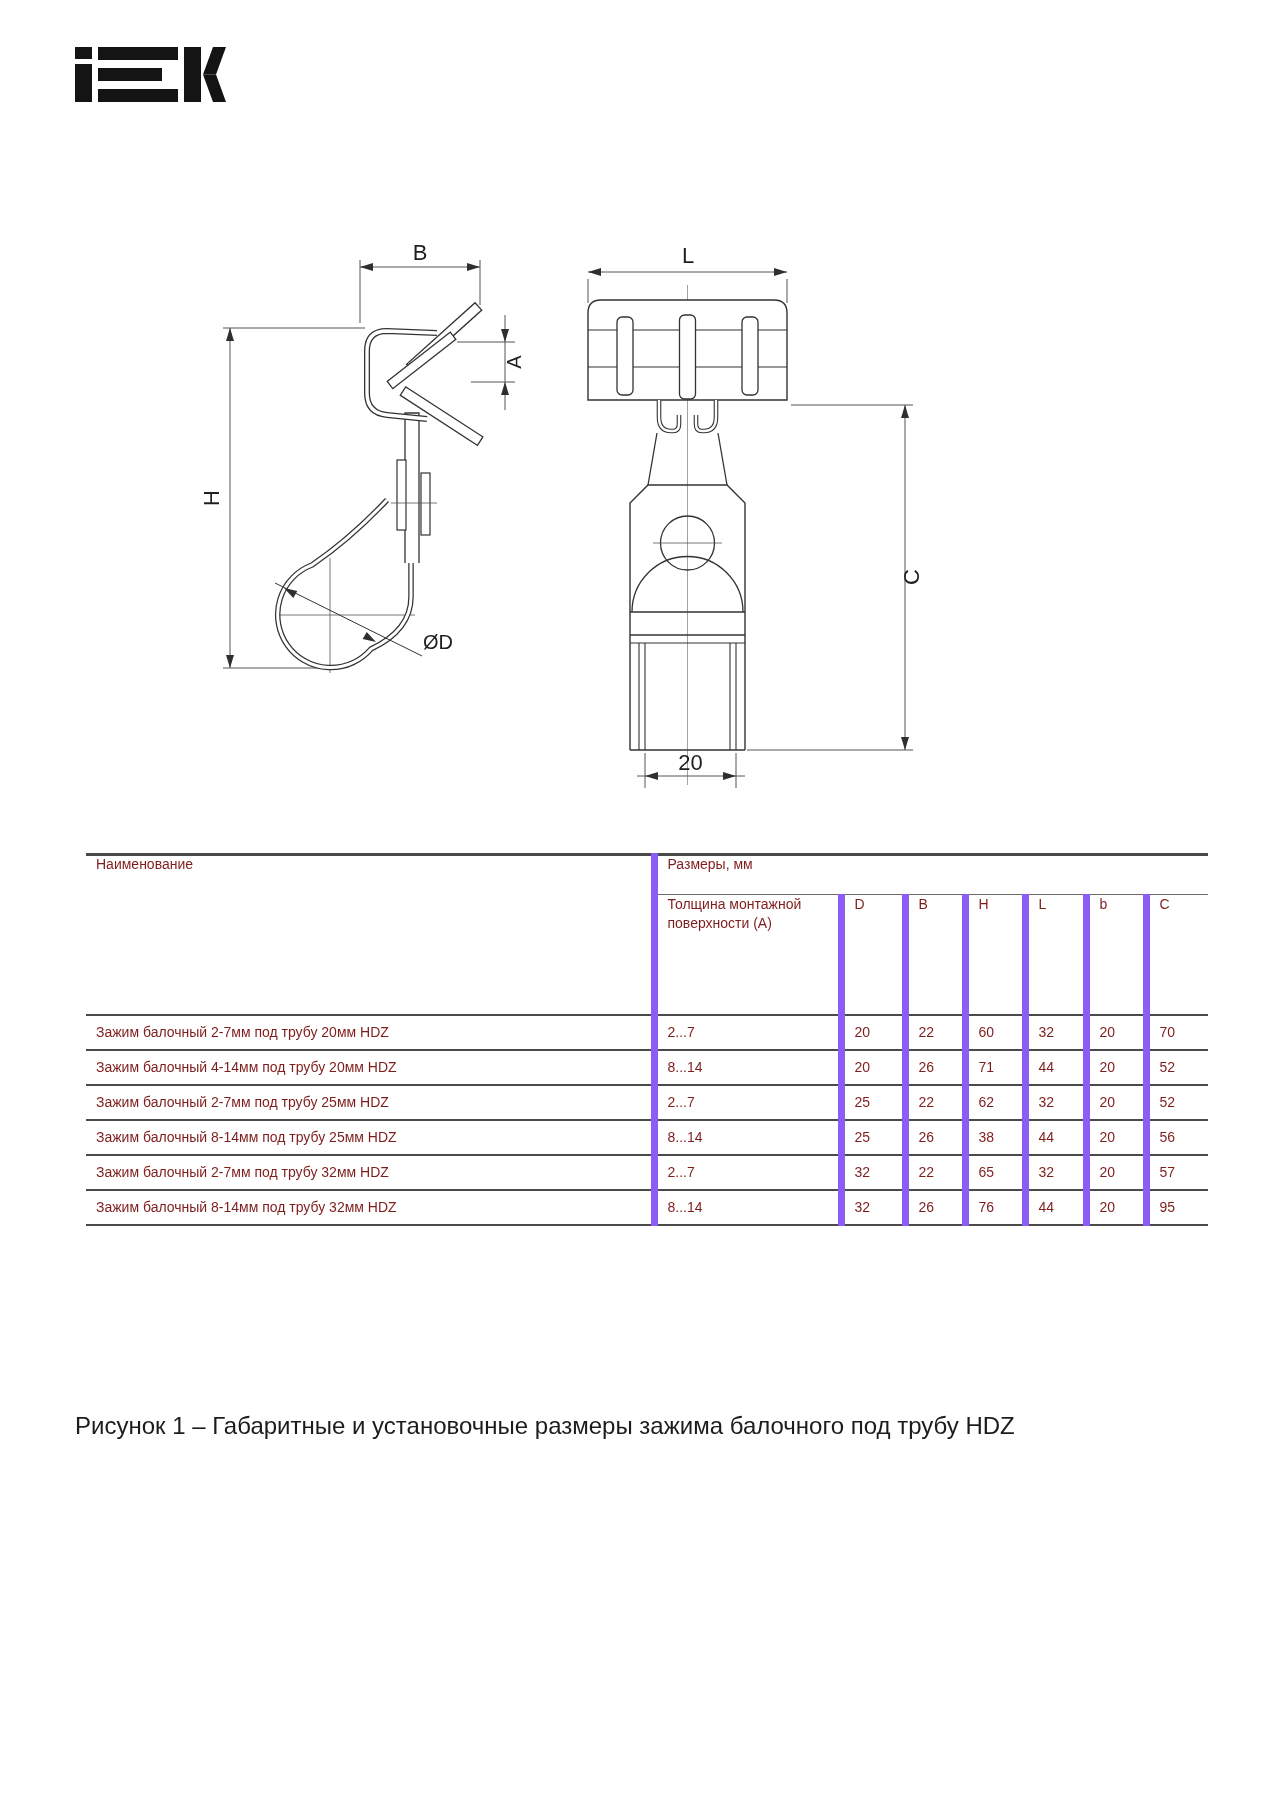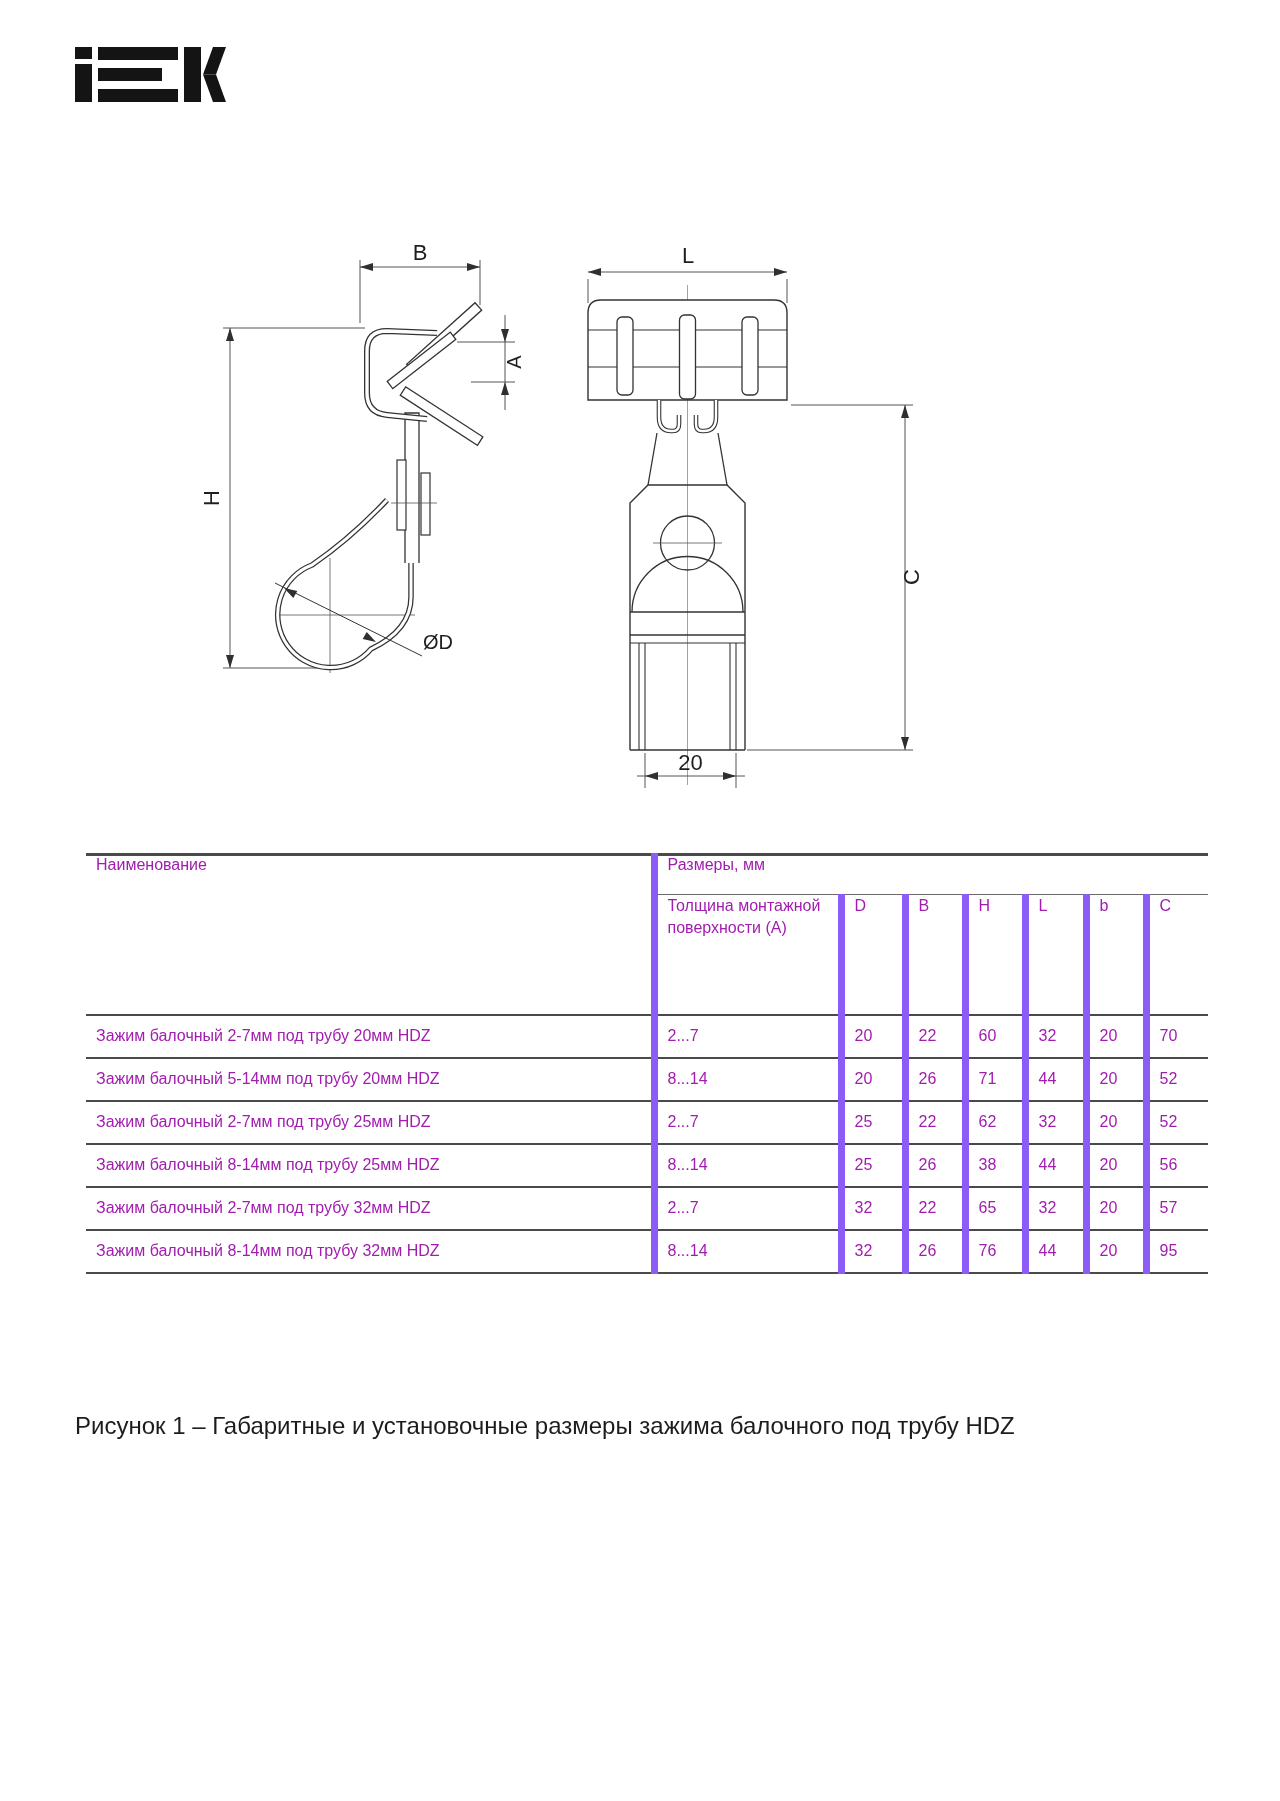--- a/index.html
+++ b/index.html
@@ -4,30 +4,30 @@
 <style>
   html,body{margin:0;padding:0;background:#ffffff;}
   .page{
     position:relative;width:1280px;height:1801px;background:#ffffff;overflow:hidden;
     font-family:"Liberation Sans", sans-serif;color:#1c1c1c;
   }
   .abs{position:absolute;}
   
   table.dims{
     border-collapse:collapse;table-layout:fixed;width:1122px;
-    font-size:16px;color:#a21caf;border-top:3px solid #4a4a4a;border-bottom:2px solid #4a4a4a;
+    font-size:14px;color:#7f1d1d;border-top:3px solid #4a4a4a;border-bottom:2px solid #4a4a4a;
   }
   table.dims th, table.dims td{font-weight:normal;text-align:left;padding:0 0 0 10px;}
   th.namehdr{vertical-align:top;padding-top:8px;}
   th.sizeshdr{vertical-align:top;padding-top:8px;border-bottom:1px solid #6a6a6a;}
   tr.hdr2 th{vertical-align:top;line-height:1.35;}
   .vl{border-left:7px solid #8b5cf6;}
   tr.r1{height:40px;}
   tr.r2{height:120px;}
-  tr.datarow{height:43px;}
+  tr.datarow{height:35px;}
   tr.datarow td{border-top:2px solid #4a4a4a;vertical-align:middle;}
   
   svg text.dim{font-family:"Liberation Sans", sans-serif;font-size:22px;fill:#1f1f1f;}
   svg text.dimsm{font-family:"Liberation Sans", sans-serif;font-size:20px;fill:#1f1f1f;}
   .caption{font-size:24px;color:#1c1c1c;}
 </style>
 </head>
 <body>
 
 <div class="page">
@@ -213,21 +213,21 @@
       <td>Зажим балочный 2-7мм под трубу 20мм HDZ</td>
       <td class="vl">2...7</td>
       <td class="vl">20</td>
       <td class="vl">22</td>
       <td class="vl">60</td>
       <td class="vl">32</td>
       <td class="vl">20</td>
       <td class="vl">70</td>
     </tr>
     <tr class="datarow">
-      <td>Зажим балочный 5-14мм под трубу 20мм HDZ</td>
+      <td>Зажим балочный 4-14мм под трубу 20мм HDZ</td>
       <td class="vl">8...14</td>
       <td class="vl">20</td>
       <td class="vl">26</td>
       <td class="vl">71</td>
       <td class="vl">44</td>
       <td class="vl">20</td>
       <td class="vl">52</td>
     </tr>
     <tr class="datarow">
       <td>Зажим балочный 2-7мм под трубу 25мм HDZ</td>

